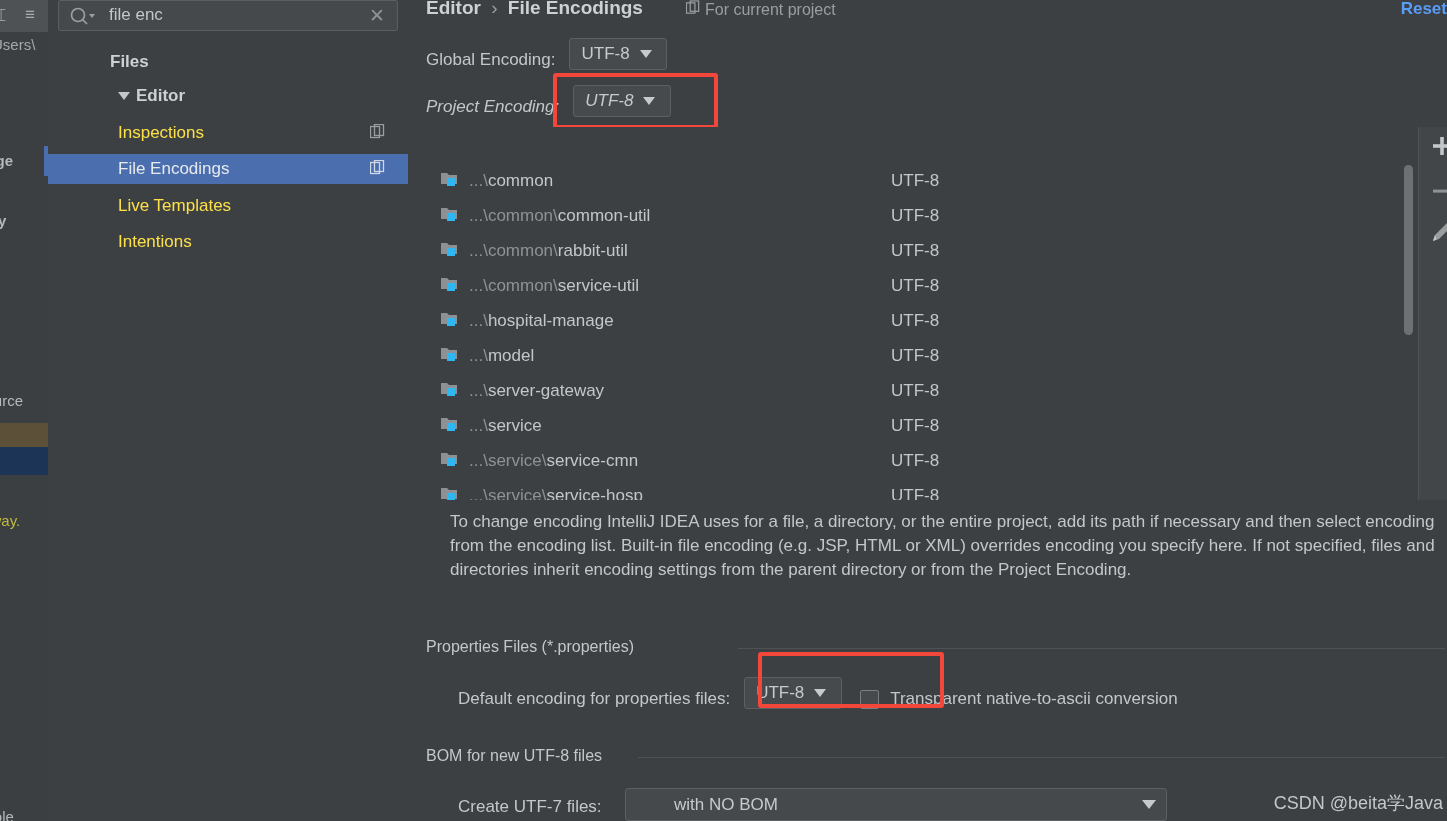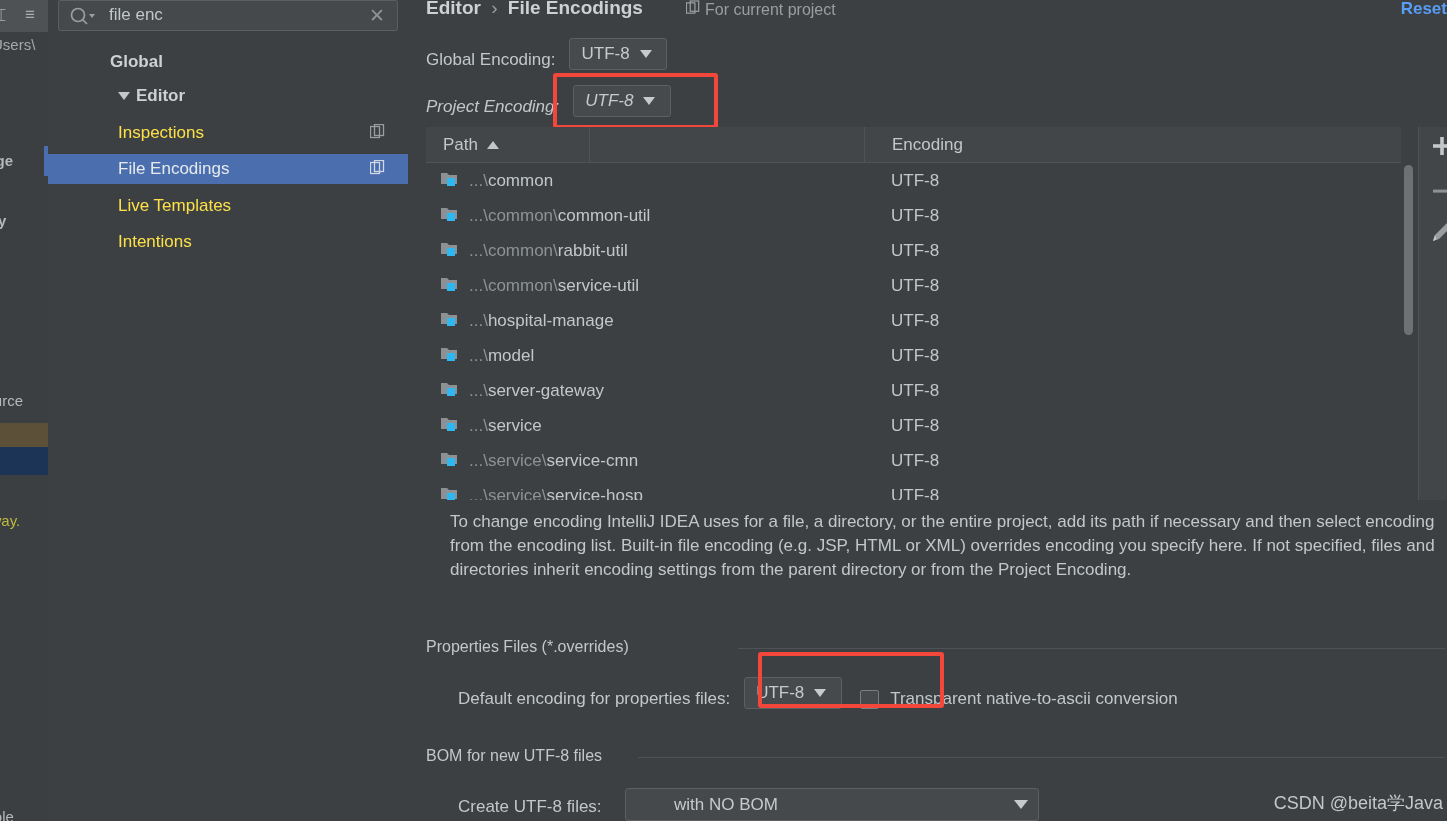--- a/index.html
+++ b/index.html
@@ -320,21 +320,21 @@
           <circle cx="9" cy="9" r="6.5" fill="none" stroke="#9a9e9f" stroke-width="1.7"></circle>
           <line x1="13.6" y1="13.6" x2="18" y2="18" stroke="#9a9e9f" stroke-width="1.7"></line>
           <polygon points="20,8 26,8 23,12" fill="#9a9e9f"></polygon>
         </svg>
       </span>
       <span class="search-text" title="Search settings">file enc</span>
       <span class="search-clear">✕</span>
     </div>
 
     <div class="side-item bold" style="top:47px;">
-      <span class="lbl" style="margin-left:62px;">Global</span>
+      <span class="lbl" style="margin-left:62px;">Files</span>
     </div>
 
     <div class="side-item bold" style="top:81px;">
       <span class="tri-down"></span>
       <span class="lbl" style="margin-left:88px;">Editor</span>
     </div>
 
     <div class="side-item" style="top:118px;">
       <span class="lbl" style="margin-left:70px;">Inspections</span>
       <span class="copy-ic">
@@ -397,30 +397,20 @@
       <span class="combo" style="margin-left:14px; width:98px;">
         <span class="v">UTF-8</span>
         <span class="arrow"></span>
       </span>
     </div>
 
     <div class="redbox" style="left:145px; top:73px; width:165px; height:56px;"></div>
 
     <div class="table-wrap">
 
-      <div class="tbl-head">
-        <div class="th path">
-          <span>Path</span>
-          <span class="sort-asc"></span>
-        </div>
-        <div class="th spacer"></div>
-        <div class="th enc">
-          <span>Encoding</span>
-        </div>
-      </div>
 
       <div class="rows">
 
         <div class="trow">
           <span class="pcell">
             <span>
               <svg width="21" height="19" viewBox="0 0 21 19">
                 <path d="M1 4h6l2 2h8v9H1z" fill="#8d9194"></path>
                 <rect x="7" y="9" width="8" height="8" fill="#2eb7f0"></rect>
               </svg>
@@ -567,39 +557,39 @@
           <svg width="28" height="28" viewBox="0 0 28 28">
             <path d="M5 22l2-6 13-13 4 4-13 13z" fill="#9a9e9f"></path>
             <path d="M5 22l2-6 1.5 4.5z" fill="#c3c7c9"></path>
           </svg>
         </div>
       </div>
     </div>
 
     <div class="desc">To change encoding IntelliJ IDEA uses for a file, a directory, or the entire project, add its path if necessary and then select encoding from the encoding list. Built-in file encoding (e.g. JSP, HTML or XML) overrides encoding you specify here. If not specified, files and directories inherit encoding settings from the parent directory or from the Project Encoding.</div>
 
-    <div class="group-title" style="left:18px; top:638px;">Properties Files (*.overrides)</div>
+    <div class="group-title" style="left:18px; top:638px;">Properties Files (*.properties)</div>
     <div class="group-line" style="left:330px; top:648px; width:707px;"></div>
 
     <div class="field-row" style="left:50px; top:677px;">
       <span class="field-label">Default encoding for properties files:</span>
       <span class="combo" style="margin-left:14px; width:98px;">
         <span class="v">UTF-8</span>
         <span class="arrow"></span>
       </span>
       <span class="checkbox" style="margin-left:18px;"></span>
       <span class="chk-label">Transparent native-to-ascii conversion</span>
     </div>
 
     <div class="redbox" style="left:350px; top:652px; width:186px; height:56px;"></div>
 
     <div class="group-title" style="left:18px; top:747px;">BOM for new UTF-8 files</div>
     <div class="group-line" style="left:230px; top:757px; width:807px;"></div>
 
-    <div class="field-label" style="position:absolute; left:50px; top:797px;">Create UTF-8 files:</div>
-    <div class="wide-combo" style="left:217px; top:788px; width:414px;padding-left:48px;">
+    <div class="field-label" style="position:absolute; left:50px; top:797px;">Create UTF-7 files:</div>
+    <div class="wide-combo" style="left:217px; top:788px; width:542px;padding-left:48px;">
       <span class="v">with NO BOM</span>
       <span class="arrow"></span>
     </div>
 
     <div class="watermark">CSDN @beita学Java</div>
   </div>
 </div>
 
 </body></html>

